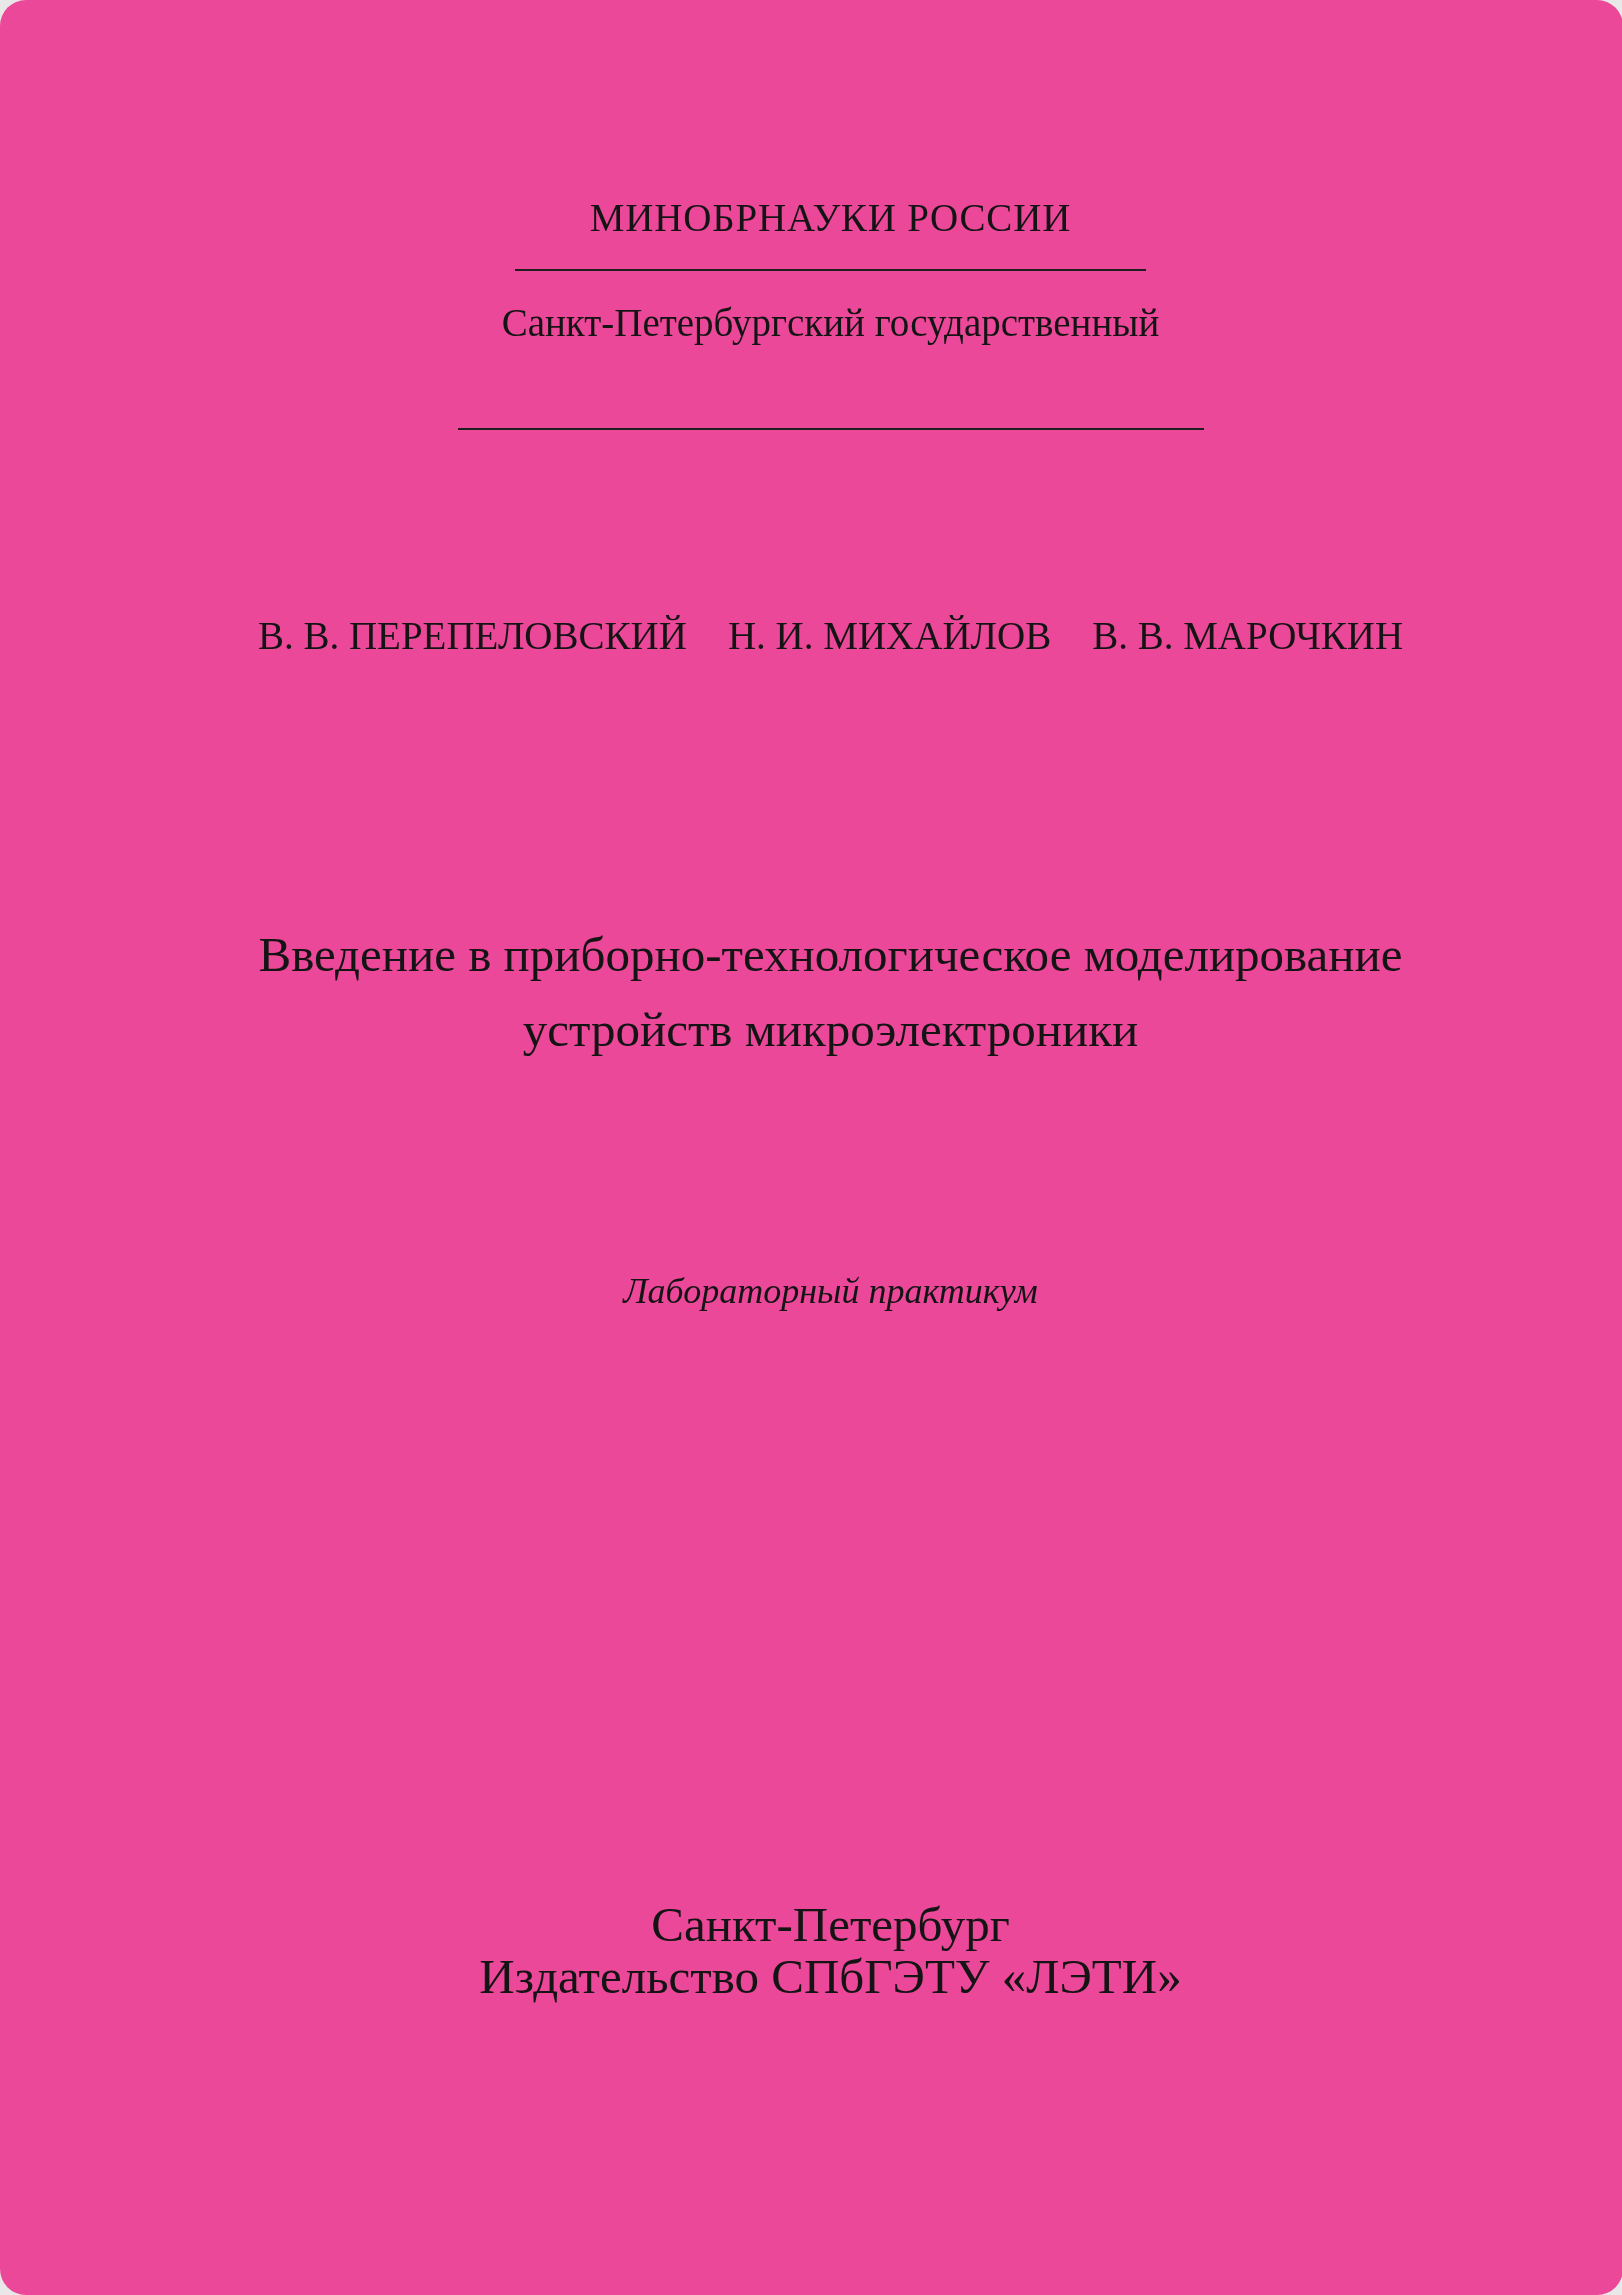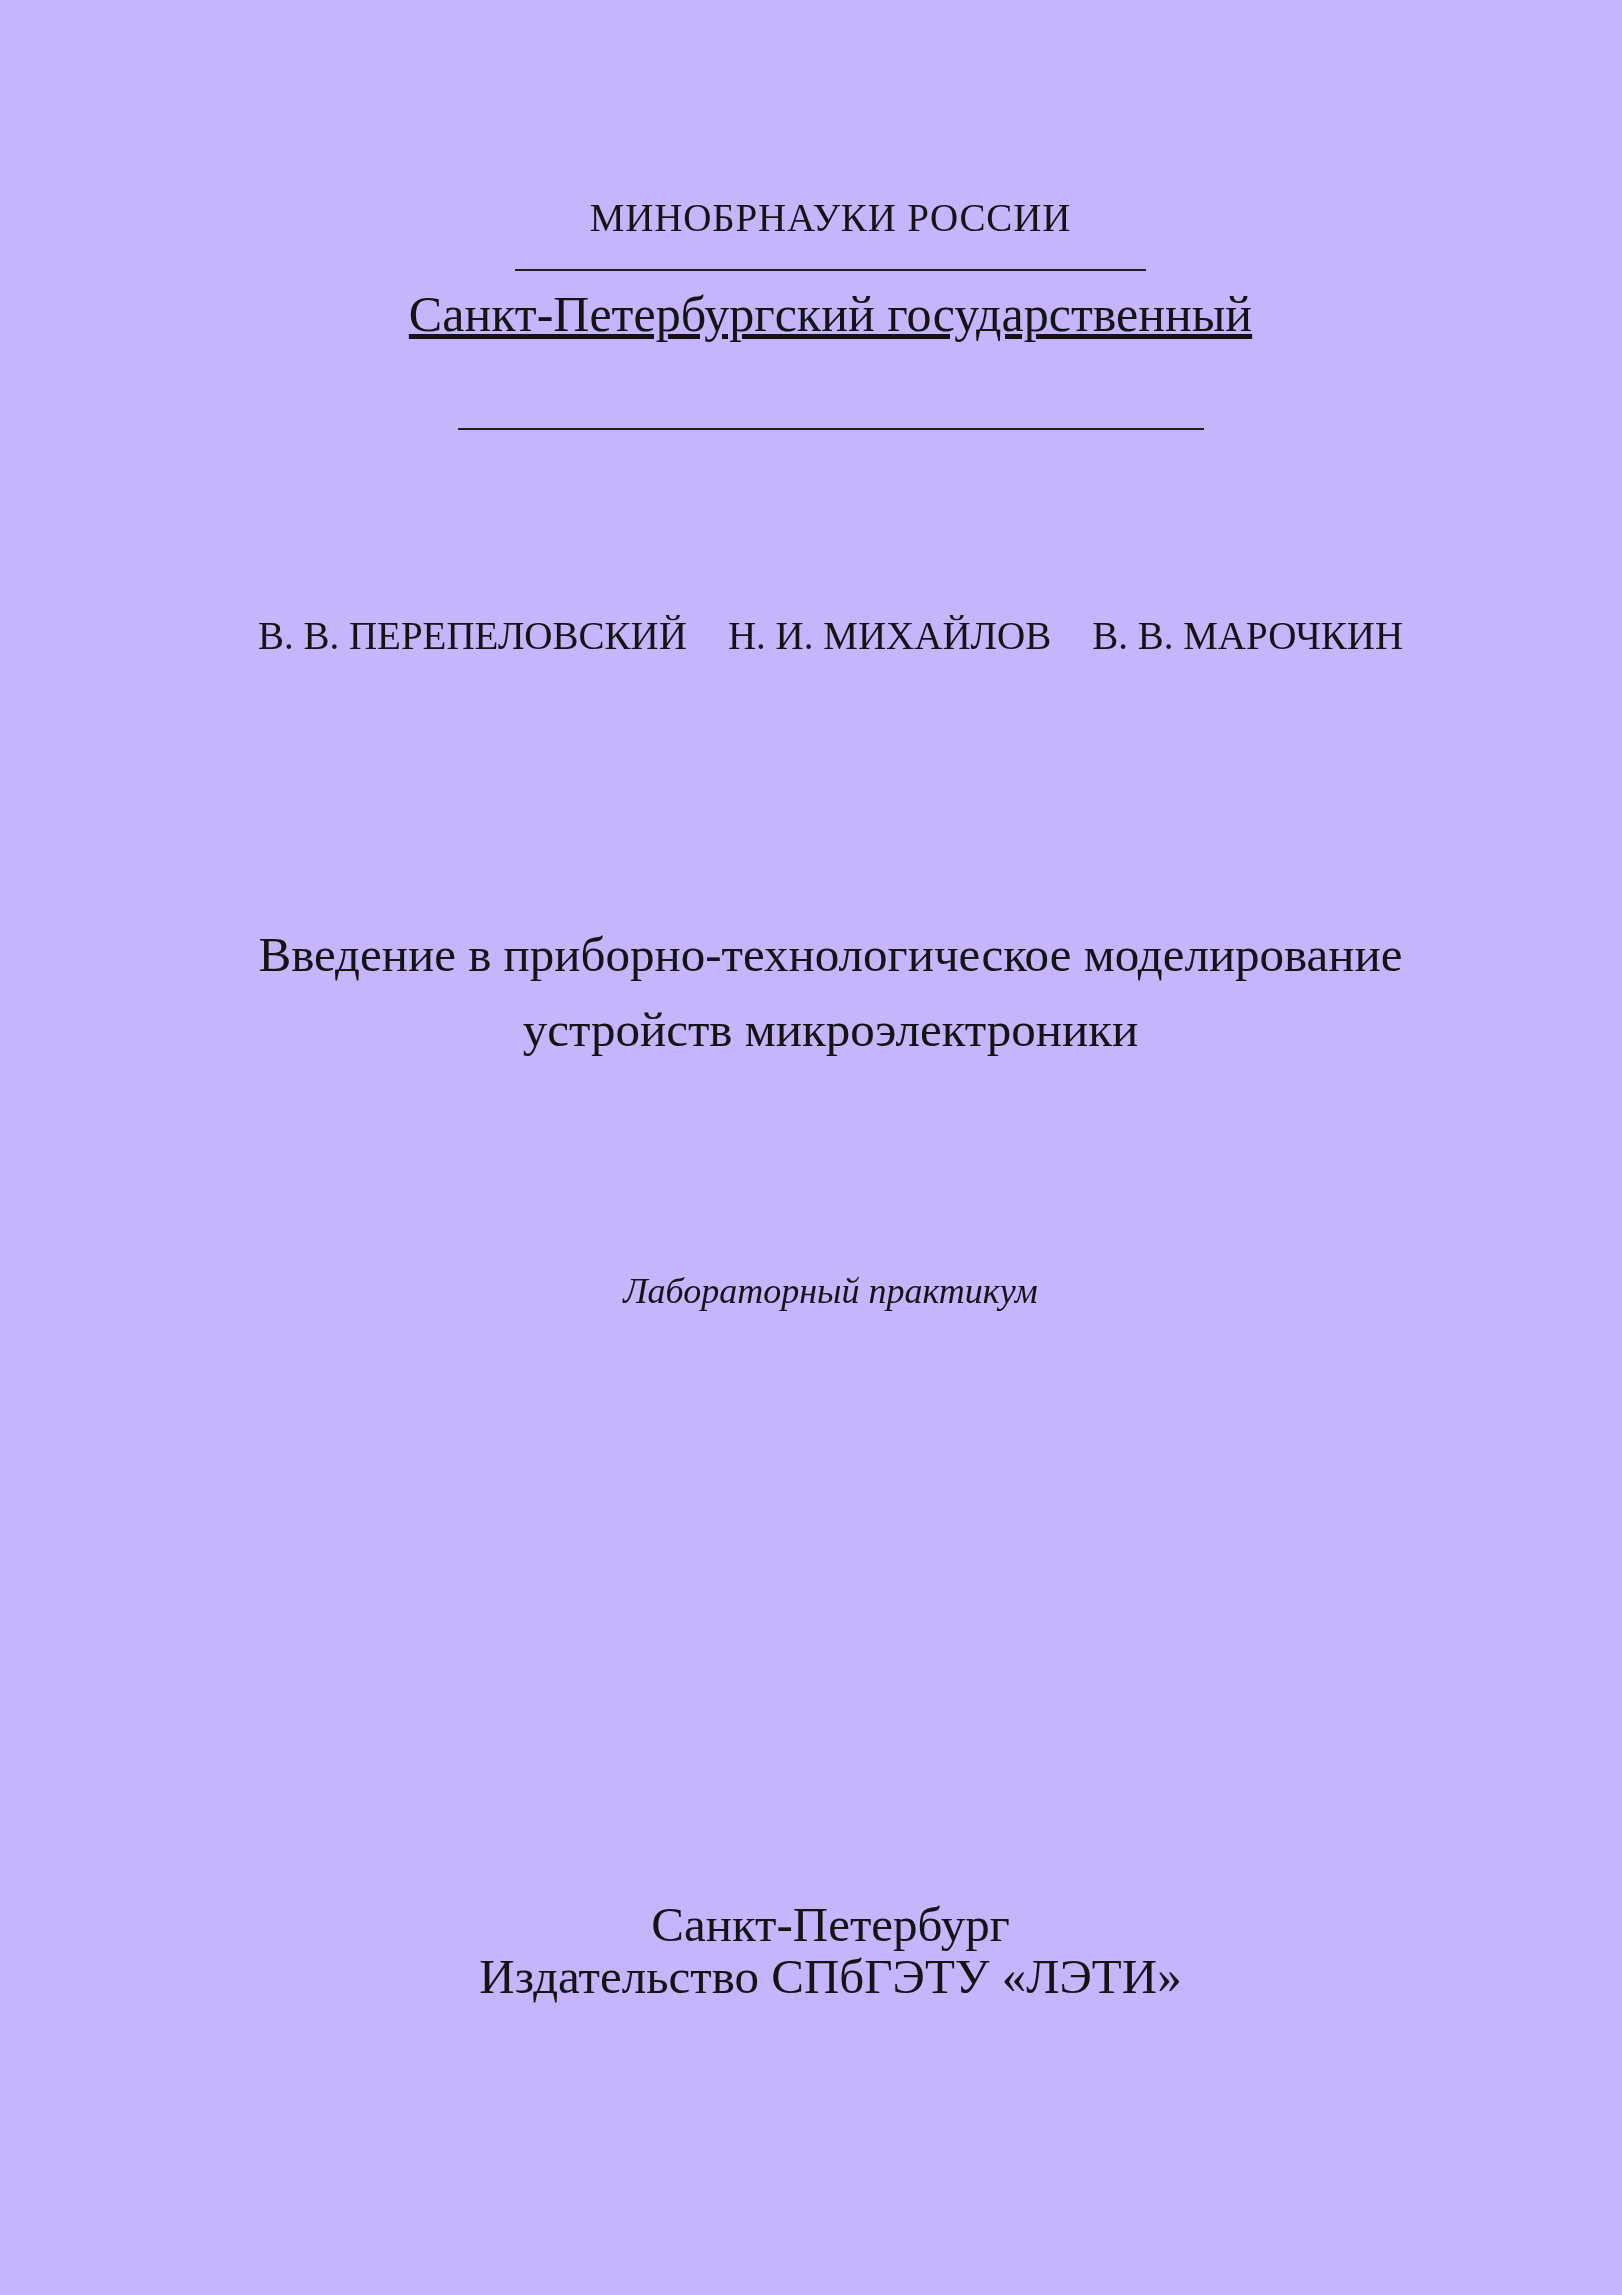--- a/index.html
+++ b/index.html
@@ -4,24 +4,25 @@
 <style>
   html, body {
     margin: 0;
     padding: 0;
     background: #e8e8e8;
   }
   .page {
     position: relative;
     width: 1623px;
     height: 2295px;
-    background: #c4b5fd;
+    background: #ec4899;
     overflow: hidden;
     font-family: "Liberation Serif", "DejaVu Serif", serif;
     color: #141414;
+    border-radius: 26px;
   }
   
   .axis {
     position: absolute;
     left: 39px;
     width: 1583px;
     text-align: center;
   }
   .ministry {
     top: 191px;
@@ -38,24 +39,23 @@
     top: 269px;
     left: 515px;
     width: 631px;
   }
   .divider-2 {
     top: 428px;
     left: 458px;
     width: 746px;
   }
   .university {
-    top: 288px;
-    font-size: 50px;
+    top: 296px;
+    font-size: 39px;
     line-height: 53px;
-    text-decoration: underline;
   }
   .authors {
     top: 609px;
     display: flex;
     justify-content: center;
     gap: 41px;
     font-size: 39px;
     line-height: 53px;
     white-space: nowrap;
   }

